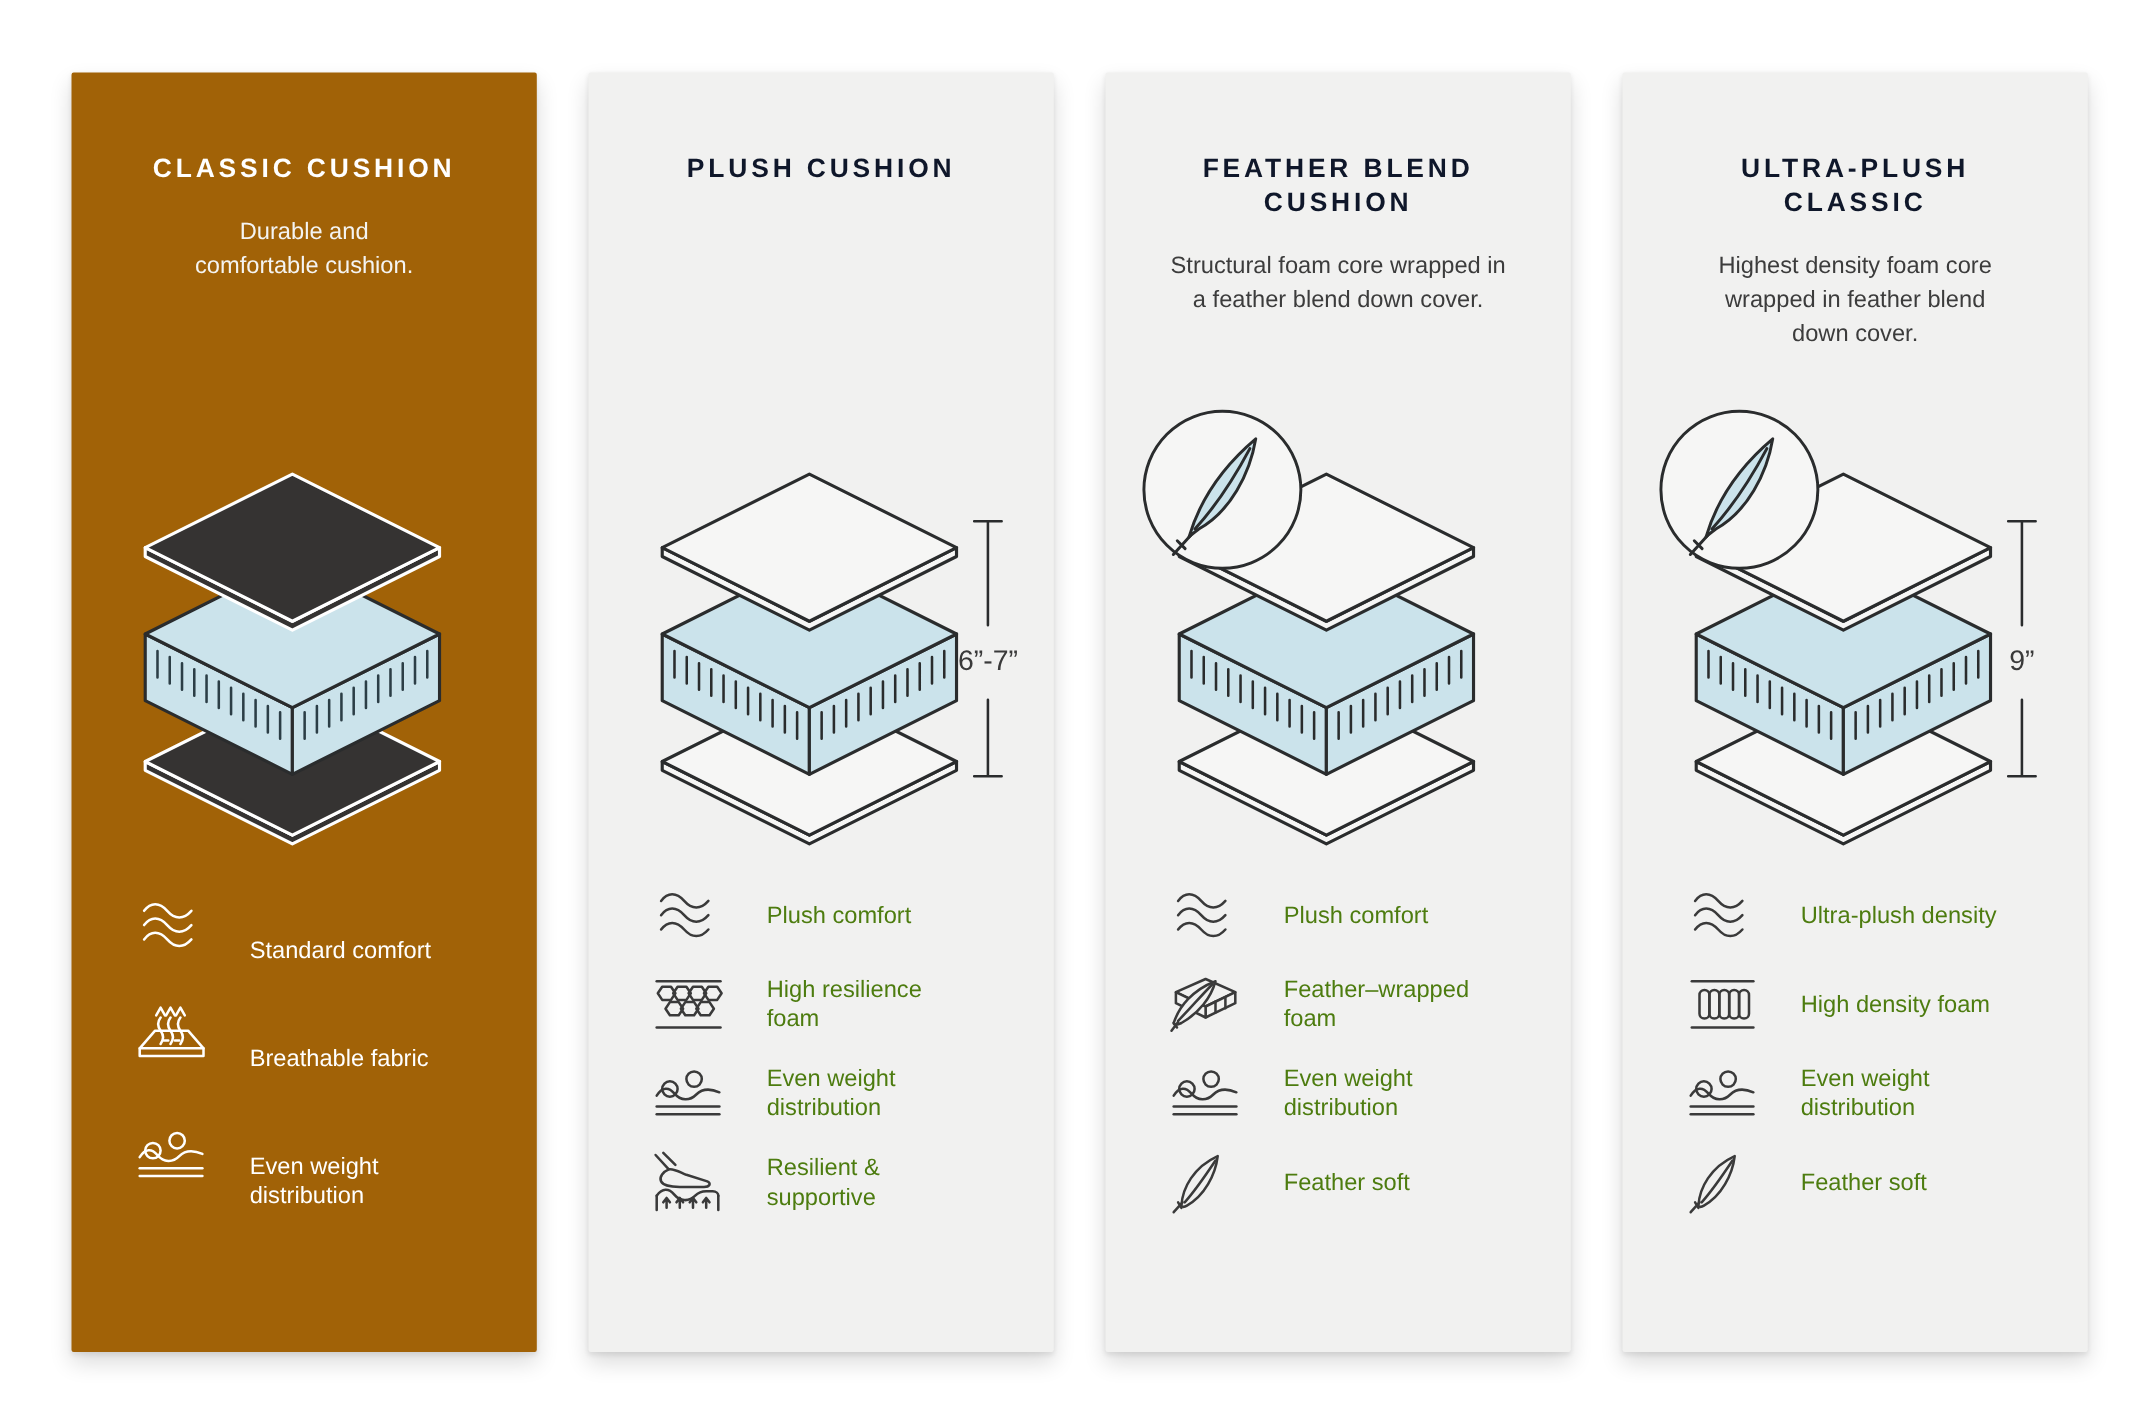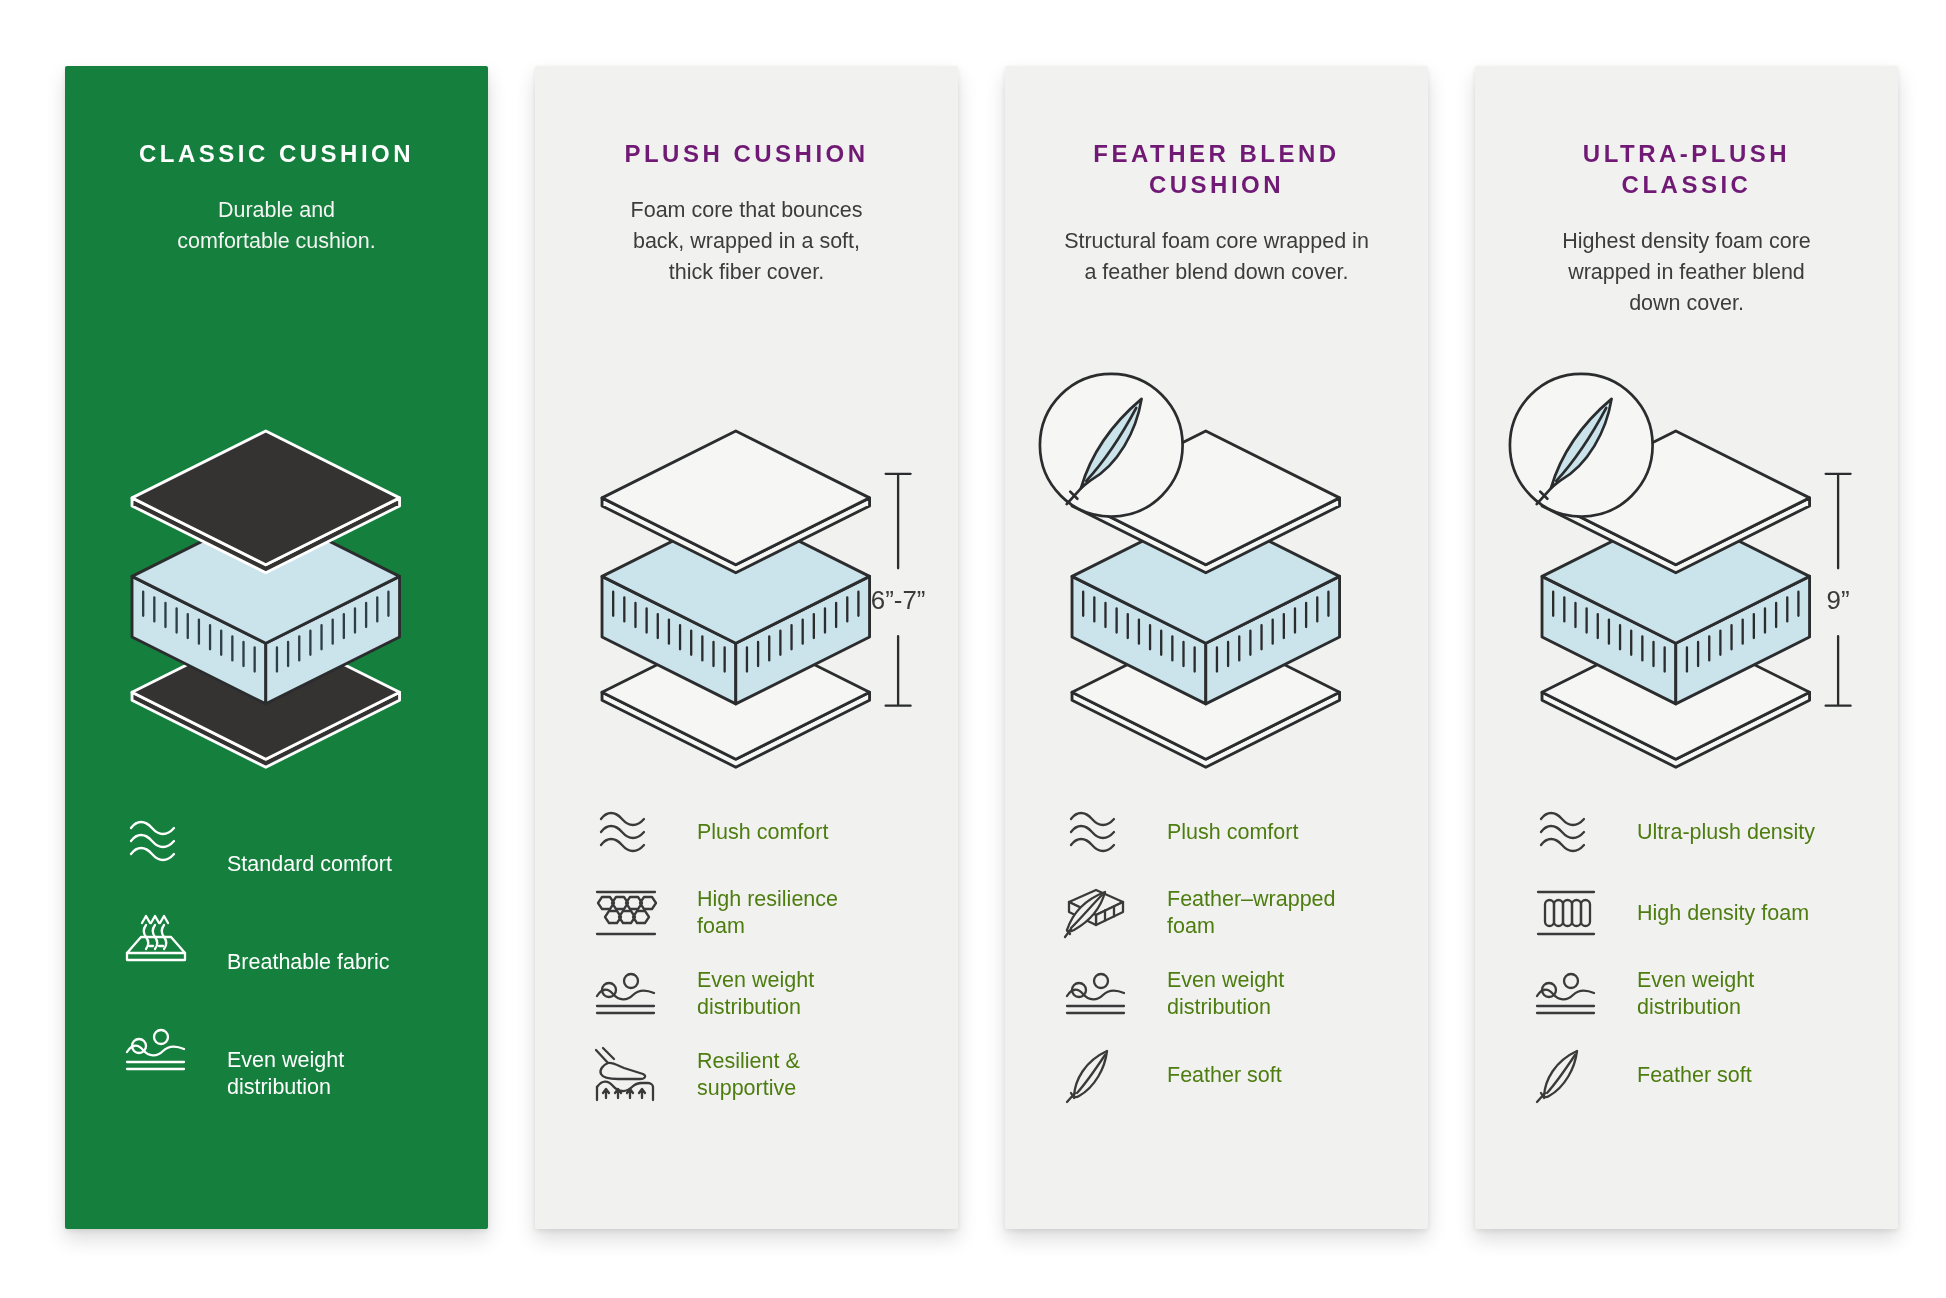--- a/index.html
+++ b/index.html
@@ -9,25 +9,25 @@
     position:relative;overflow:hidden;
   }
   .canvas{position:absolute;left:65px;top:66px;display:flex;gap:47px;}
   .card{
     width:423px;height:1163px;background:#f1f1f0;border-radius:2px;
     box-shadow:0 10px 20px rgba(0,0,0,.14),0 2px 5px rgba(0,0,0,.08);
     box-sizing:border-box;padding:72px 26px 0;
     display:flex;flex-direction:column;align-items:center;
     --cardbg:#f1f1f0;--ink:#3a3a3a;
   }
-  .card.dark{background:#15803d;--cardbg:#353332;--ink:#ffffff;}
+  .card.dark{background:#a16207;--cardbg:#353332;--ink:#ffffff;}
   .hdr{height:214px;display:flex;flex-direction:column;align-items:center;flex:0 0 auto;}
   .title{
     margin:0;font-size:24px;font-weight:bold;letter-spacing:3.5px;
-    line-height:31px;color:#701a75;text-align:center;white-space:pre-line;
+    line-height:31px;color:#0f172a;text-align:center;white-space:pre-line;
   }
   .dark .title{color:#ffffff;}
   .desc{
     margin:26px 11px 0;font-size:21.5px;line-height:31px;color:#3c3c3c;
     text-align:center;white-space:pre-line;
   }
   .dark .desc{color:#f4f4f2;}
   .illu{height:445px;width:100%;display:flex;align-items:center;justify-content:flex-end;flex:0 0 auto;}
   .features{
     list-style:none;margin:0;width:100%;box-sizing:border-box;
@@ -104,23 +104,20 @@
           </span>
         <span class="flabel">Even weight
 distribution</span>
       </li>
     </ul>
   </section>
 
   <section class="card light">
     <div class="hdr">
       <h2 class="title">PLUSH CUSHION</h2>
-      <p class="desc">Foam core that bounces
-back, wrapped in a soft,
-thick fiber cover.</p>
     </div>
     <div class="illu">
         <svg width="390" viewBox="-26 -64 416 470" xmlns="http://www.w3.org/2000/svg">
           <polygon points="20,303 170,378 320,303 320,312 170,387 20,312" fill="#f6f6f5" stroke="#2a2c2d" stroke-width="3.2" stroke-linejoin="round"></polygon>
           <polygon points="170,228 320,303 170,378 20,303" fill="#f6f6f5" stroke="#2a2c2d" stroke-width="3.2" stroke-linejoin="round"></polygon>
           <polygon points="20,173 170,248 170,316 20,241" fill="#cbe3eb" stroke="#2a2c2d" stroke-width="3.2" stroke-linejoin="round"></polygon>
           <polygon points="170,248 320,173 320,241 170,316" fill="#cbe3eb" stroke="#2a2c2d" stroke-width="3.2" stroke-linejoin="round"></polygon>
           <polygon points="170,98 320,173 170,248 20,173" fill="#cbe3eb" stroke="#2a2c2d" stroke-width="3.2" stroke-linejoin="round"></polygon>
           <path d="M32.5 190.25V217.25M45 196.5V223.5M57.5 202.75V229.75M70 209V236M82.5 215.25V242.25M95 221.5V248.5M107.5 227.75V254.75M120 234V261M132.5 240.25V267.25M145 246.5V273.5M157.5 252.75V279.75M182.5 252.75V279.75M195 246.5V273.5M207.5 240.25V267.25M220 234V261M232.5 227.75V254.75M245 221.5V248.5M257.5 215.25V242.25M270 209V236M282.5 202.75V229.75M295 196.5V223.5M307.5 190.25V217.25" stroke="#2a2c2d" stroke-width="2.6" fill="none" stroke-linecap="round"></path>
           <polygon points="20,85 170,160 320,85 320,94 170,169 20,94" fill="#f6f6f5" stroke="#2a2c2d" stroke-width="3.2" stroke-linejoin="round"></polygon>

